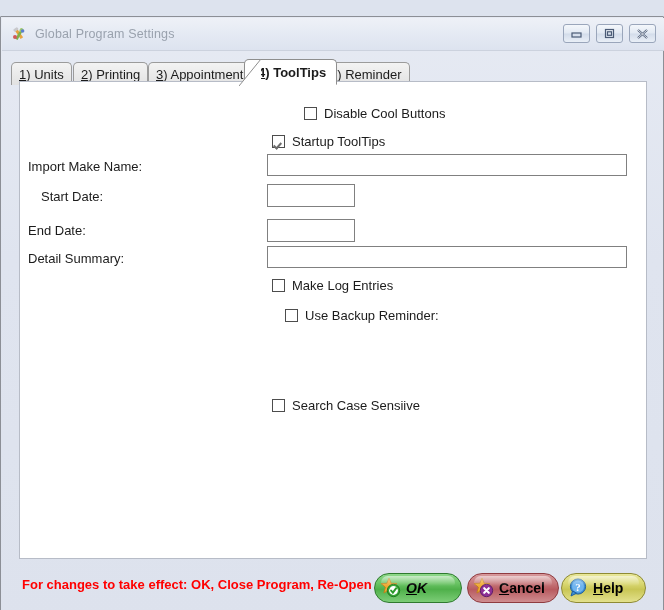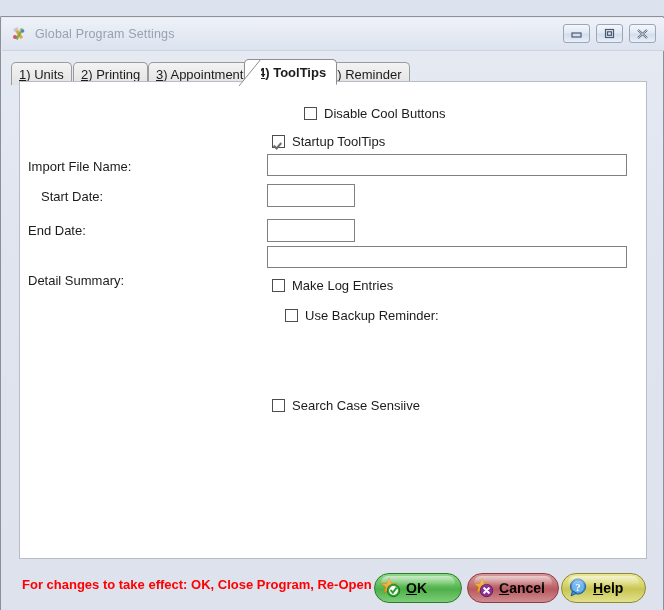--- a/index.html
+++ b/index.html
@@ -212,20 +212,21 @@
     width: 22px; height: 22px;
     margin-left: 5px;
     flex: none;
     position: relative;
   }
   #btn-ok {
     left: 372px;
     width: 88px;
     border: 1px solid #2f7a2f;
     background: linear-gradient(to bottom, #8fd98b 0%, #68c262 35%, #4fb04a 55%, #7ccd77 100%);
+    font-style: italic;
   }
   #btn-cancel {
     left: 465px;
     width: 92px;
     border: 1px solid #8f3b40;
     background: linear-gradient(to bottom, #d79a9c 0%, #c57478 35%, #b85a5f 55%, #cf8d90 100%);
   }
   #btn-help {
     left: 559px;
     width: 85px;
@@ -317,30 +318,30 @@
     <div class="cbrow" style="left:252px; top:24px;margin-left:32px;">
       <span class="cbox"></span>
       <span class="lbl">Disable Cool Buttons</span>
     </div>
 
     <div class="cbrow" style="left:252px; top:52px;">
       <span class="cbox checked"></span>
       <span class="lbl">Startup ToolTips</span>
     </div>
 
-    <div class="lbl row" style="left:8px; top:77px;">Import File Name:</div>
+    <div class="lbl row" style="left:8px; top:77px;">Import Make Name:</div>
     <input class="tin" style="left: 247px; top: 72px; width: 360px; height: 22px;" value="" placeholder="">
 
     <div class="lbl row" style="left:8px; top:107px;margin-left:13px;">Start Date:</div>
     <input class="tin" style="left: 247px; top: 102px; width: 88px; height: 23px;" value="" placeholder="">
 
     <div class="lbl row" style="left:8px; top:141px;">End Date:</div>
     <input class="tin" style="left: 247px; top: 137px; width: 88px; height: 23px;" value="" placeholder="">
 
-    <div class="lbl row" style="left:8px; top:169px;margin-top:22px;">Detail Summary:</div>
+    <div class="lbl row" style="left:8px; top:169px;">Detail Summary:</div>
     <input class="tin" style="left: 247px; top: 164px; width: 360px; height: 22px;" value="" placeholder="">
 
     <div class="cbrow" style="left:252px; top:196px;text-align:center;">
       <span class="cbox"></span>
       <span class="lbl">Make Log Entries</span>
     </div>
 
     <div class="cbrow" style="left:252px; top:226px;padding-left:13px;">
       <span class="cbox"></span>
       <span class="lbl">Use Backup Reminder:</span>

